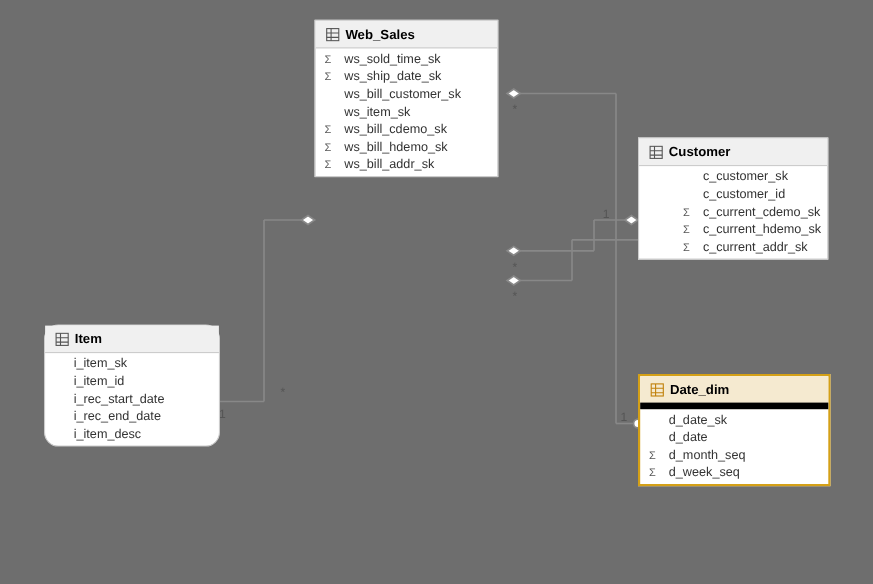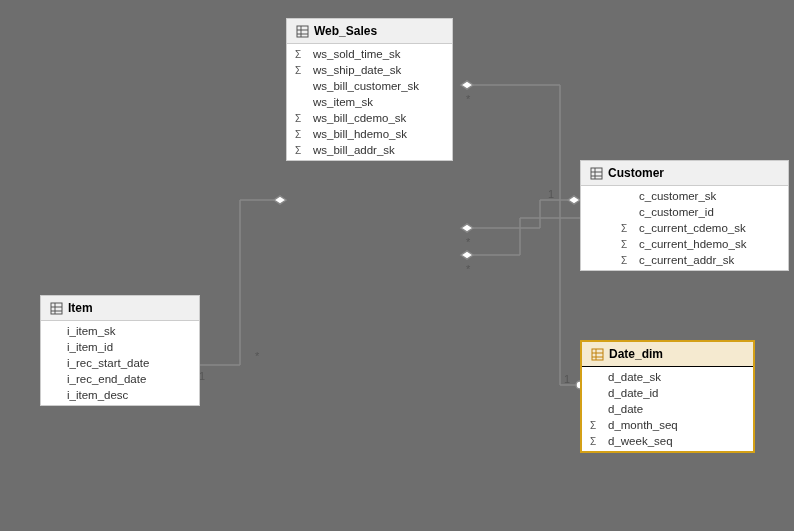--- a/index.html
+++ b/index.html
@@ -168,21 +168,21 @@
         <span>ws_bill_hdemo_sk</span>
       </div>
     <div class="field-row">
         <span class="field-icon">Σ</span>
         <span>ws_bill_addr_sk</span>
       </div>
 
   </div>
 </div>
 
-<div class="table-card" style="left: 580px; top: 160px; width: 209px;">
+<div class="table-card" style="left: 580px; top: 125px; width: 173px;">
   <div class="table-header">
     <span class="table-icon">
       <svg width="13" height="13" viewBox="0 0 13 13">
           <rect x="1" y="1" width="11" height="11" fill="none" stroke="#555" stroke-width="1"></rect>
           <line x1="1" y1="5" x2="12" y2="5" stroke="#555" stroke-width="1"></line>
           <line x1="1" y1="9" x2="12" y2="9" stroke="#555" stroke-width="1"></line>
           <line x1="5" y1="1" x2="5" y2="12" stroke="#555" stroke-width="1"></line>
         </svg>
     </span>
     <span>Customer</span>
@@ -204,21 +204,21 @@
         <span class="field-icon">Σ</span>
         <span>c_current_hdemo_sk</span>
       </div>
     <div class="field-row">
         <span class="field-icon">Σ</span>
         <span>c_current_addr_sk</span>
       </div>
   </div>
 </div>
 
-<div class="table-card" style="left: 40px; top: 295px; width: 155px;">
+<div class="table-card" style="left: 40px; top: 295px; width: 155px; border-radius: 13px;">
   <div class="table-header">
     <span class="table-icon">
       <svg width="13" height="13" viewBox="0 0 13 13">
           <rect x="1" y="1" width="11" height="11" fill="none" stroke="#555" stroke-width="1"></rect>
           <line x1="1" y1="5" x2="12" y2="5" stroke="#555" stroke-width="1"></line>
           <line x1="1" y1="9" x2="12" y2="9" stroke="#555" stroke-width="1"></line>
           <line x1="5" y1="1" x2="5" y2="12" stroke="#555" stroke-width="1"></line>
         </svg>
     </span>
     <span>Item</span>
@@ -241,42 +241,38 @@
         <span>i_rec_end_date</span>
       </div>
     <div class="field-row">
         <span class="field-icon"></span>
         <span>i_item_desc</span>
       </div>
   </div>
 </div>
 
 <div class="table-card selected" style="left: 580px; top: 340px; width: 175px;">
-  <div class="table-header" style="background: #f5ead0; border-bottom: 1px solid #000000;">
+  <div class="table-header" style="background: #f5ead0; border-bottom: 6px solid #000000;">
     <span class="table-icon">
       <svg width="13" height="13" viewBox="0 0 13 13">
           <rect x="1" y="1" width="11" height="11" fill="none" stroke="#c0800a" stroke-width="1"></rect>
           <line x1="1" y1="5" x2="12" y2="5" stroke="#c0800a" stroke-width="1"></line>
           <line x1="1" y1="9" x2="12" y2="9" stroke="#c0800a" stroke-width="1"></line>
           <line x1="5" y1="1" x2="5" y2="12" stroke="#c0800a" stroke-width="1"></line>
         </svg>
     </span>
     <span>Date_dim</span>
   </div>
   <div class="table-body" style="max-height: 100px; border-radius: 12px;">
     <div class="field-row">
         <span class="field-icon"></span>
         <span>d_date_sk</span>
       </div>
     <div class="field-row">
         <span class="field-icon"></span>
-        <span>d_date_id</span>
-      </div>
-    <div class="field-row">
-        <span class="field-icon"></span>
         <span>d_date</span>
       </div>
     <div class="field-row">
         <span class="field-icon">Σ</span>
         <span>d_month_seq</span>
       </div>
     <div class="field-row">
         <span class="field-icon">Σ</span>
         <span>d_week_seq</span>
       </div>

